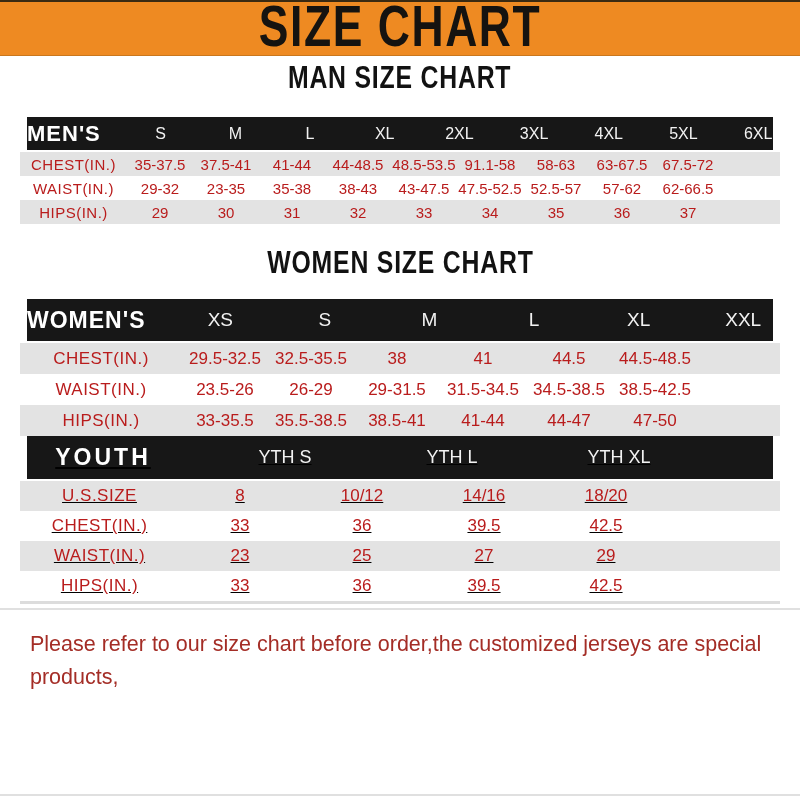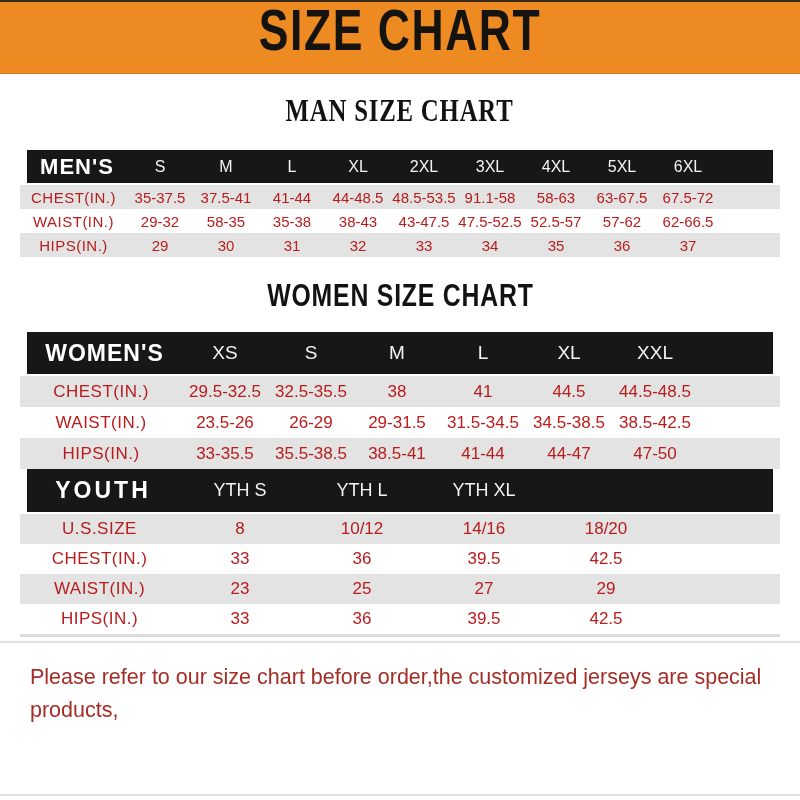--- a/index.html
+++ b/index.html
@@ -6,26 +6,26 @@
   body {
     width: 800px; height: 800px;
     background: #ffffff;
     font-family: "Liberation Sans", sans-serif;
     overflow: hidden;
     position: relative;
   }
 
   
   .banner {
-    width: 800px; height: 74px;
+    width: 800px; height: 56px;
     background: #EE8A22;
     border-top: 2px solid #3a2a12;
     border-bottom: 1px solid #c9771d;
     box-sizing: border-box;
-    display: flex; align-items: flex-start; justify-content: center;
+    display: flex; align-items: flex-end; justify-content: center;
   }
   .banner-title {
     display: inline-block;
     transform: scaleX(0.78);
     font-weight: bold;
     font-size: 57px;
     letter-spacing: 2px;
     color: #151310;
     line-height: 1;
   }
@@ -37,37 +37,38 @@
     white-space: nowrap;
   }
   .section-title .inner {
     display: inline-block;
     transform: scaleX(0.8);
     font-weight: bold;
     font-size: 31px;
     letter-spacing: 1px;
     color: #121212;
   }
-  .sec0 .section-title { margin-top: 20px; margin-bottom: 20px; font-family: Liberation Serif, serif; }
+  .sec0 .section-title { margin-top: 5px; margin-bottom: 20px; }
   .sec1 .section-title { margin-top: 22px; margin-bottom: 17px; }
   .sec2 .section-title { margin-top: 40px; margin-bottom: 16px; }
 
   
   .size-table { width: 760px; margin: 0 auto; }
 
   .sec0 { --label-w: 107px; --col-w: 66px;  --head-h: 33px; --row-h: 24px; --head-fs: 16px; --cell-fs: 15px; --corner-fs: 22px; }
   .sec1 { --label-w: 162px; --col-w: 86px;  --head-h: 42px; --row-h: 31px; --head-fs: 19px; --cell-fs: 17px; --corner-fs: 23px; }
   .sec2 { --label-w: 159px; --col-w: 122px; --head-h: 43px; --row-h: 30px; --head-fs: 18px; --cell-fs: 17px; --corner-fs: 23px; }
 
   .thead {
     display: flex; align-items: center;
     background: #171717;
     height: var(--head-h);
     margin: 0 7px 2px 7px;
     color: #ffffff;
+    gap: 45px;
   }
   .corner {
     width: calc(var(--label-w) - 7px);
     text-align: center;
     font-weight: bold;
     font-size: var(--corner-fs);
     letter-spacing: 1px;
   }
   .sec2 .corner { letter-spacing: 3px; }
   .colhead {
@@ -88,21 +89,21 @@
     text-align: center;
     font-size: var(--cell-fs);
     letter-spacing: 0.5px;
   }
   .cell {
     width: var(--col-w);
     text-align: center;
     font-size: var(--cell-fs);
   }
 
-  .sec2 .size-table { border-bottom: 3px solid #dcdcdc; }
+  .sec2 .size-table { border-bottom: 3px solid #dcdcdc; text-decoration: underline; }
 
   
   .divider {
     width: 800px; height: 2px;
     background: #e0e0e0;
     margin-top: 4px;
   }
   .note {
     margin: 18px 0 0 30px;
     font-size: 21.5px;
@@ -147,21 +148,21 @@
           <div class="cell">44-48.5</div>
           <div class="cell">48.5-53.5</div>
           <div class="cell">91.1-58</div>
           <div class="cell">58-63</div>
           <div class="cell">63-67.5</div>
           <div class="cell">67.5-72</div>
         </div>
         <div class="trow">
           <div class="row-label">WAIST(IN.)</div>
           <div class="cell">29-32</div>
-          <div class="cell">58-35</div>
+          <div class="cell">23-35</div>
           <div class="cell">35-38</div>
           <div class="cell">38-43</div>
           <div class="cell">43-47.5</div>
           <div class="cell">47.5-52.5</div>
           <div class="cell">52.5-57</div>
           <div class="cell">57-62</div>
           <div class="cell">62-66.5</div>
         </div>
         <div class="trow striped">
           <div class="row-label">HIPS(IN.)</div>

